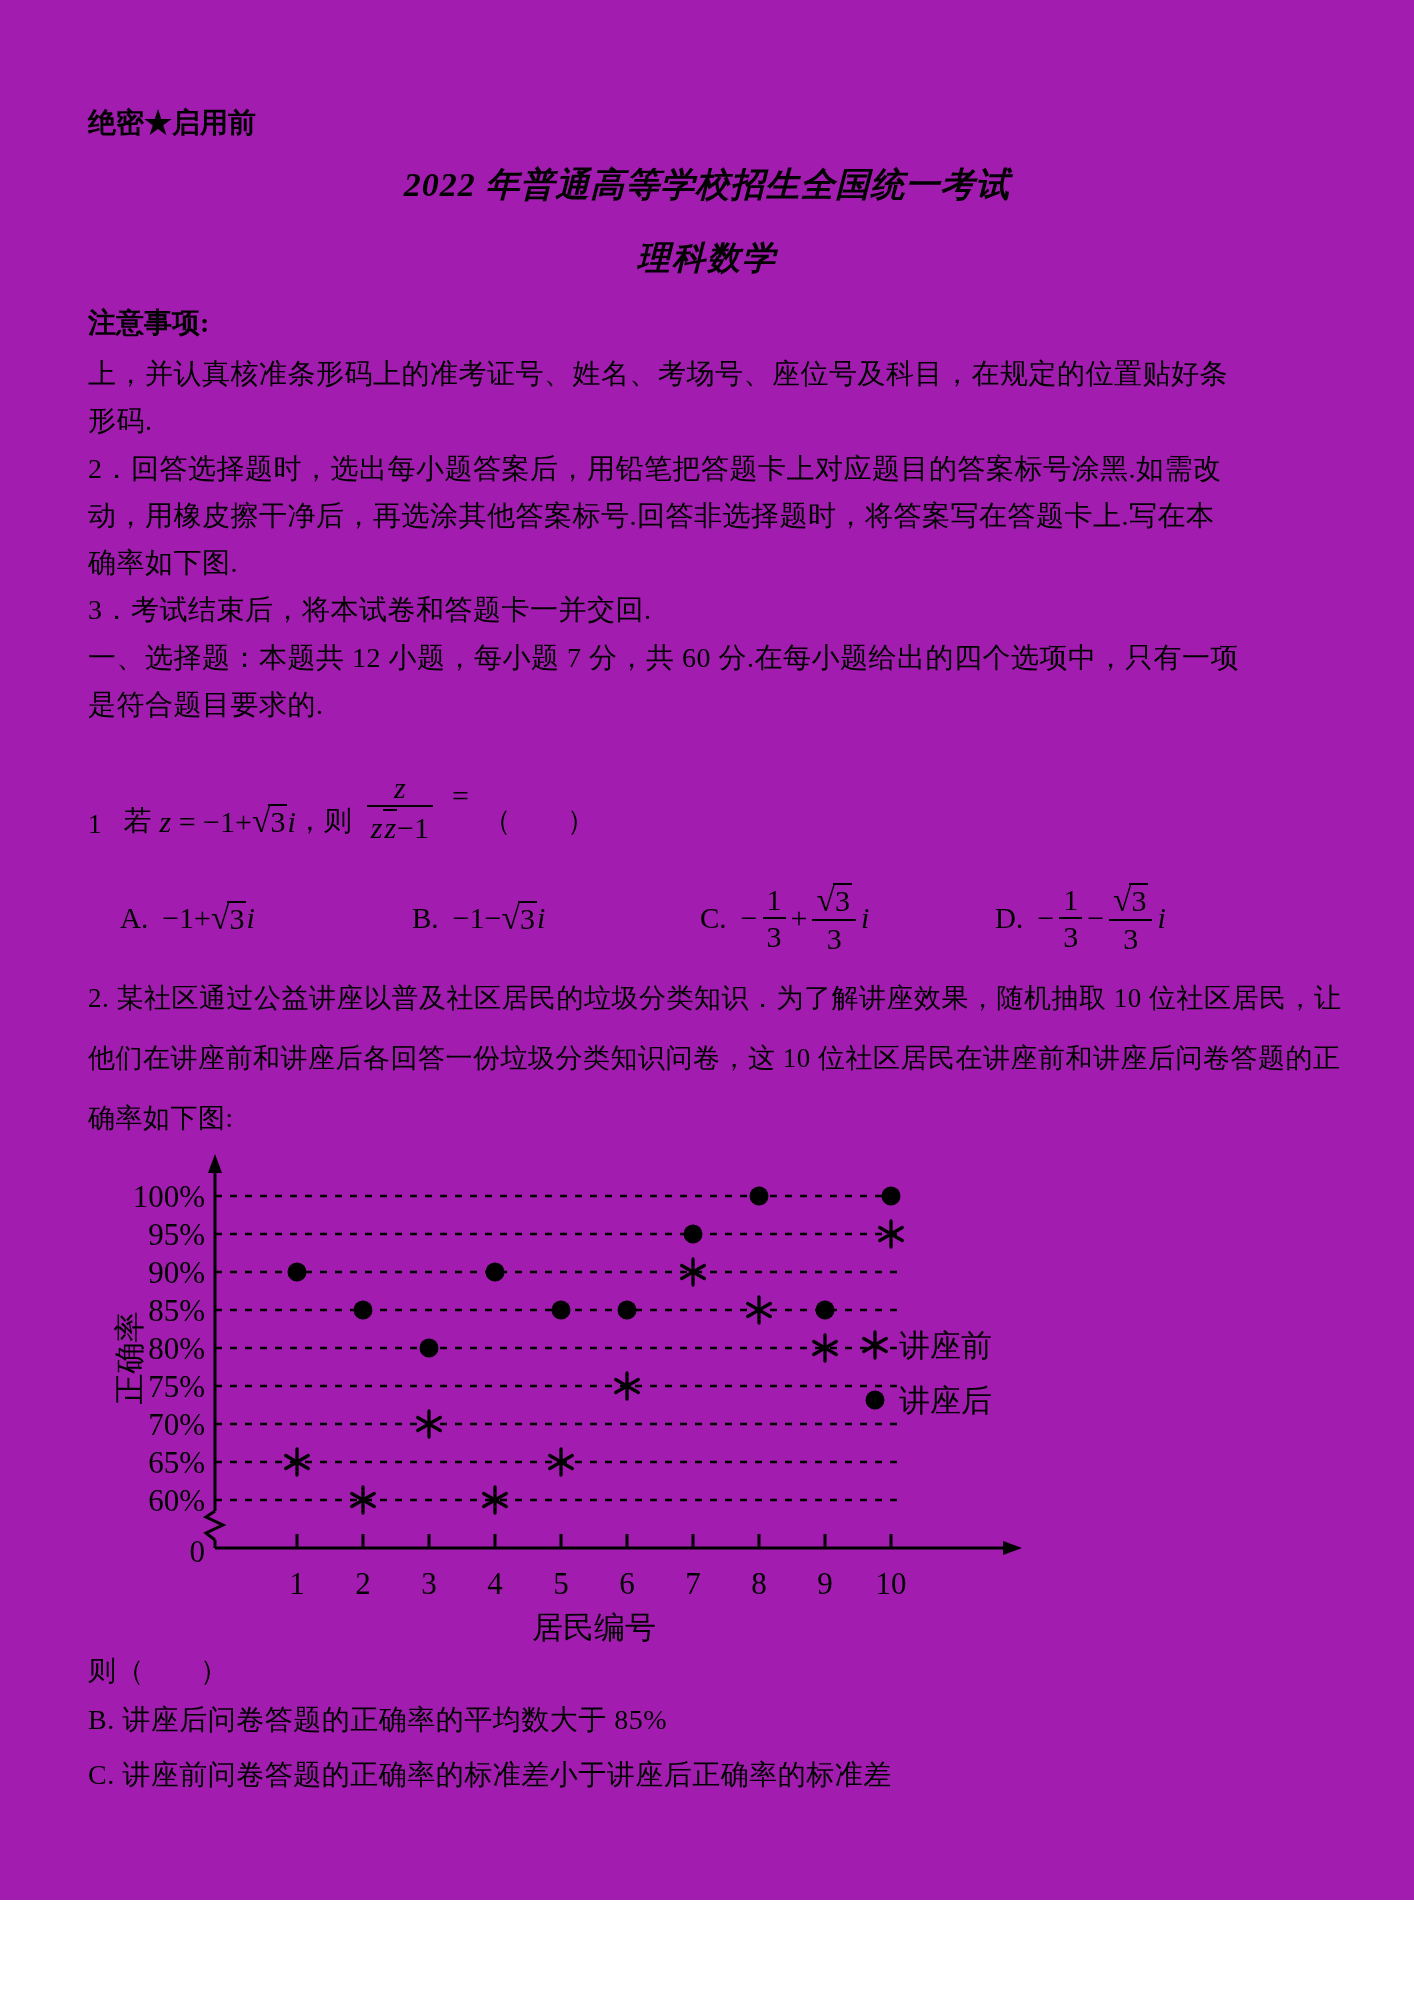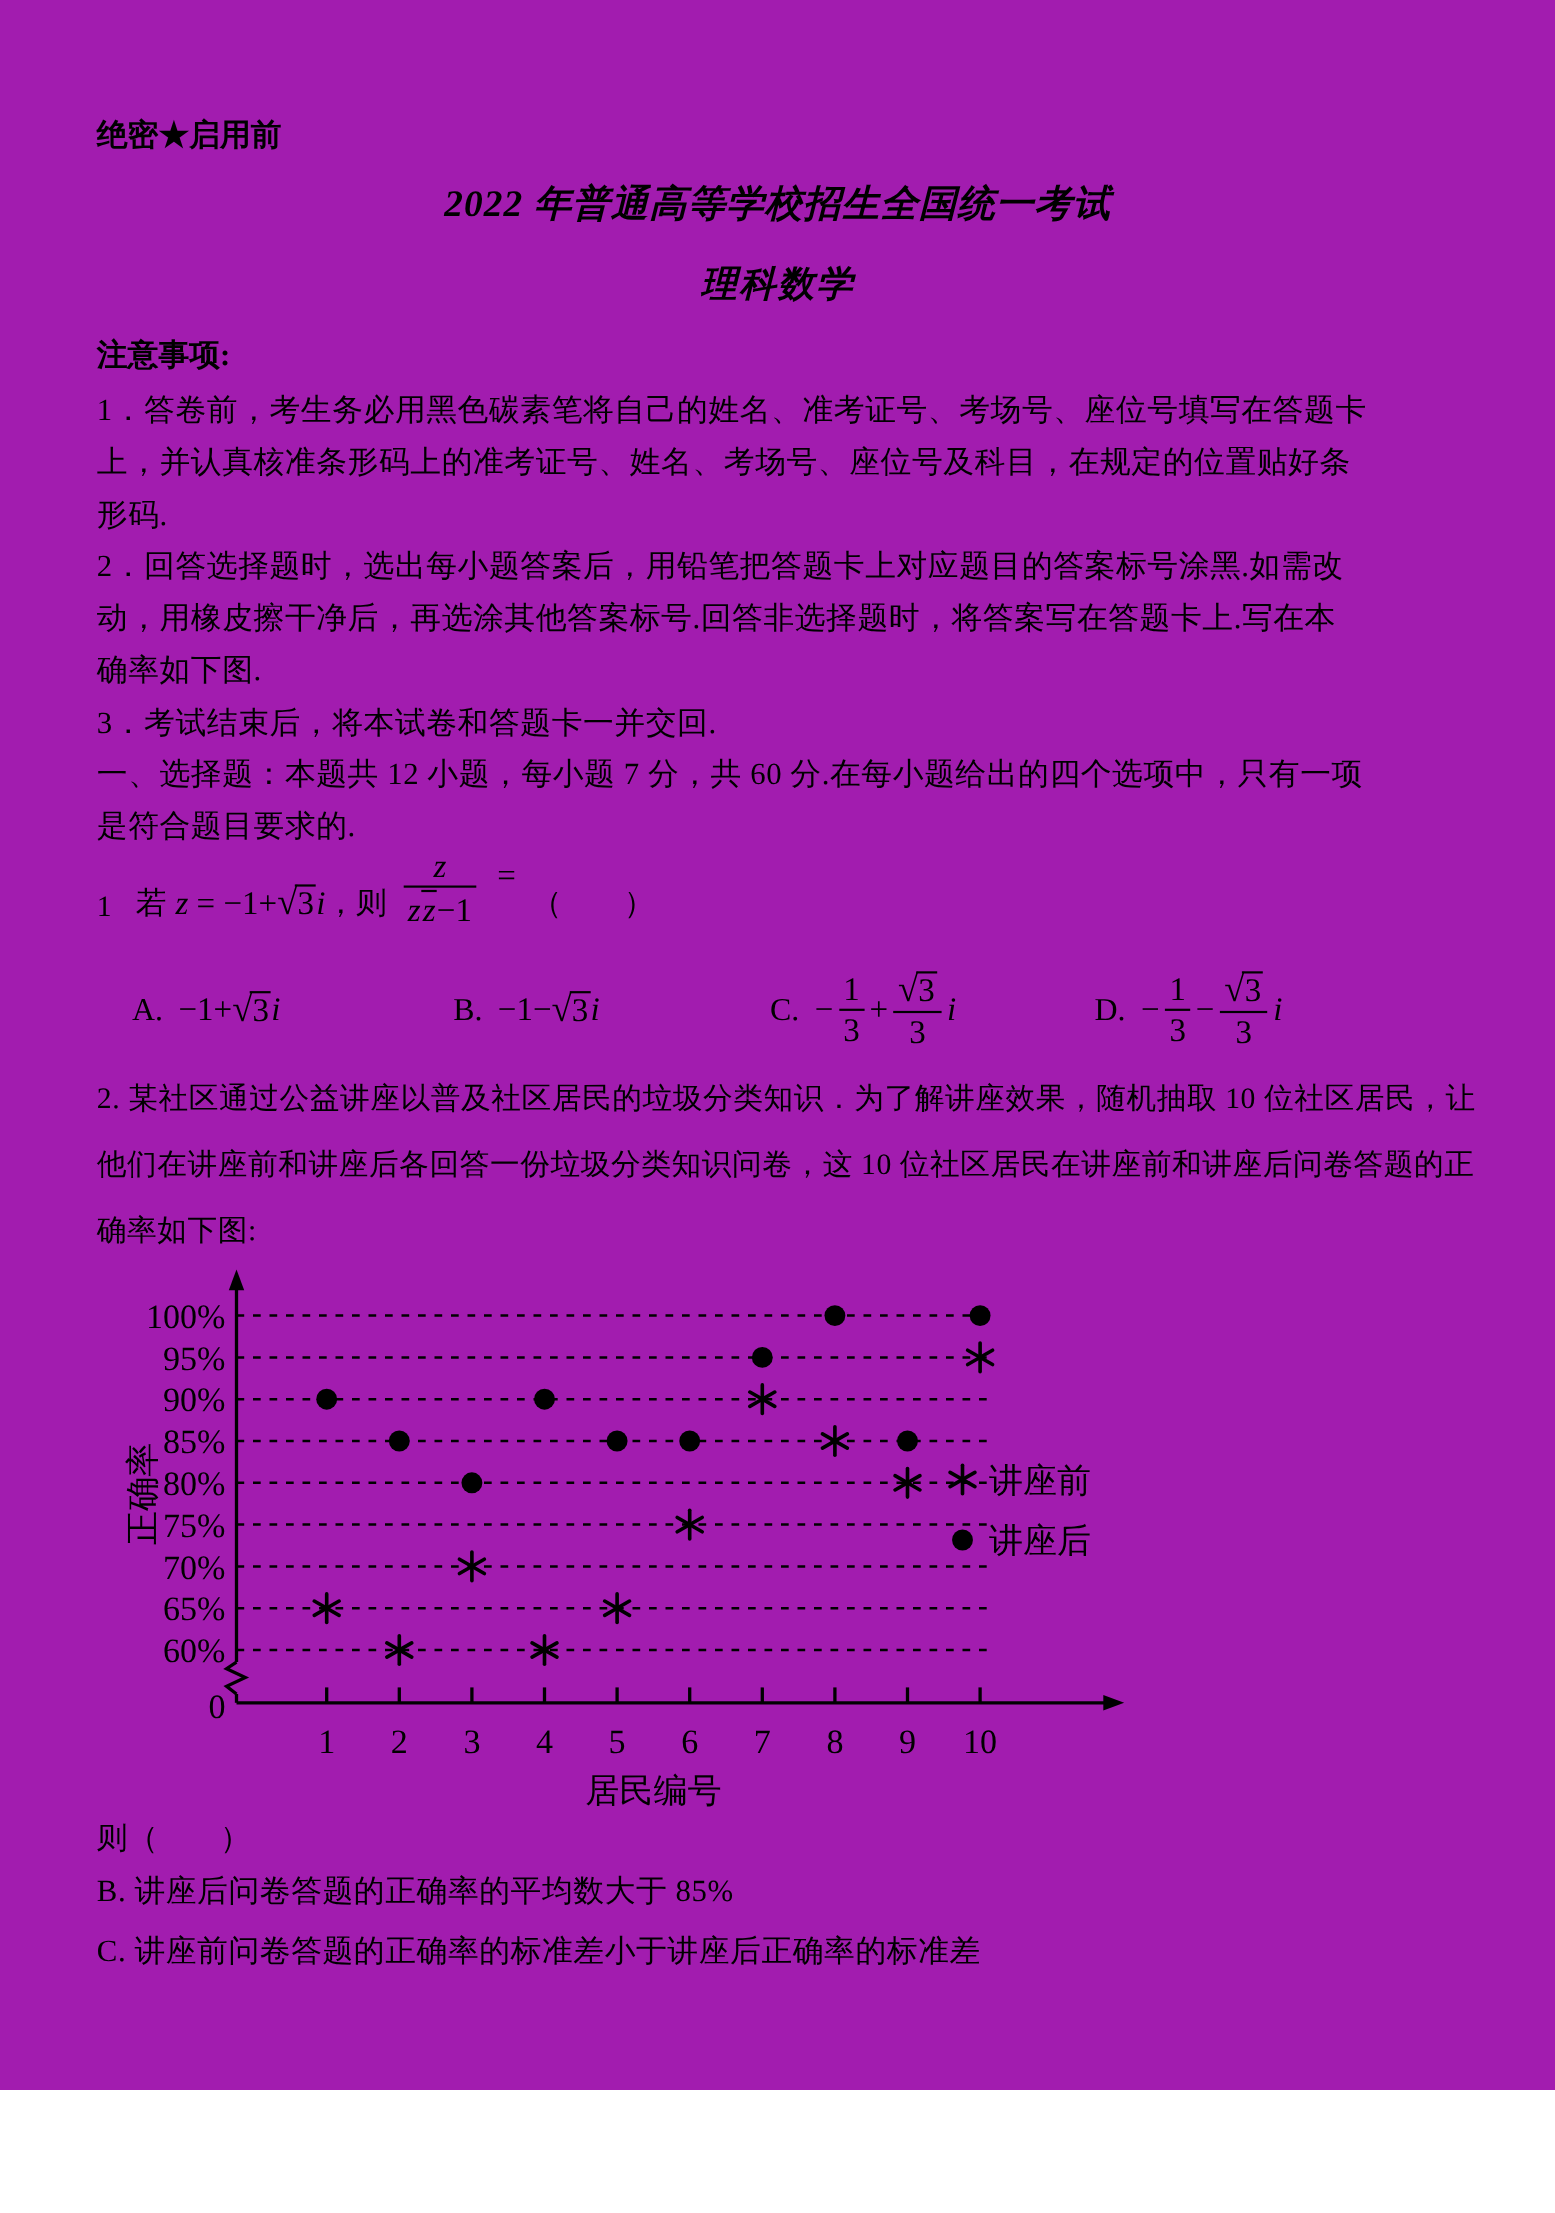--- a/index.html
+++ b/index.html
@@ -45,21 +45,20 @@
 <body>
 
 <div class="page">
 
   <div class="abs secrecy bold" style="left:88px;top:104px;">绝密★启用前</div>
   <div class="abs centered title bold" style="top:162px;">2022 年普通高等学校招生全国统一考试</div>
   <div class="abs centered subtitle bold" style="top:236px;">理科数学</div>
 
   <div class="abs noticehead bold" style="left:88px;top:304px;">注意事项:</div>
   <div class="abs bodylines" style="left:88px;top:350px;width:1250px;">
-    <div>1．答卷前，考生务必用黑色碳素笔将自己的姓名、准考证号、考场号、座位号填写在答题卡</div>
     <div>上，并认真核准条形码上的准考证号、姓名、考场号、座位号及科目，在规定的位置贴好条</div>
     <div>形码.</div>
     <div>2．回答选择题时，选出每小题答案后，用铅笔把答题卡上对应题目的答案标号涂黑.如需改</div>
     <div>动，用橡皮擦干净后，再选涂其他答案标号.回答非选择题时，将答案写在答题卡上.写在本</div>
     <div>确率如下图.</div>
     <div>3．考试结束后，将本试卷和答题卡一并交回.</div>
     <div>一、选择题：本题共 12 小题，每小题 7 分，共 60 分.在每小题给出的四个选项中，只有一项</div>
     <div>是符合题目要求的.</div>
   </div>
 

